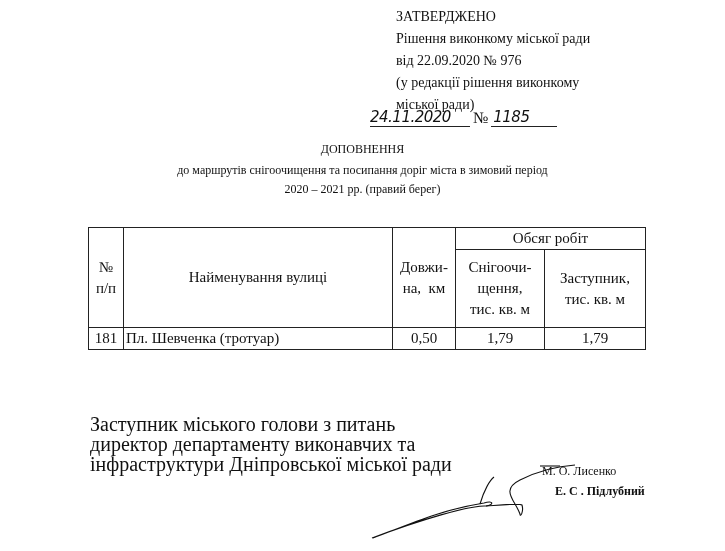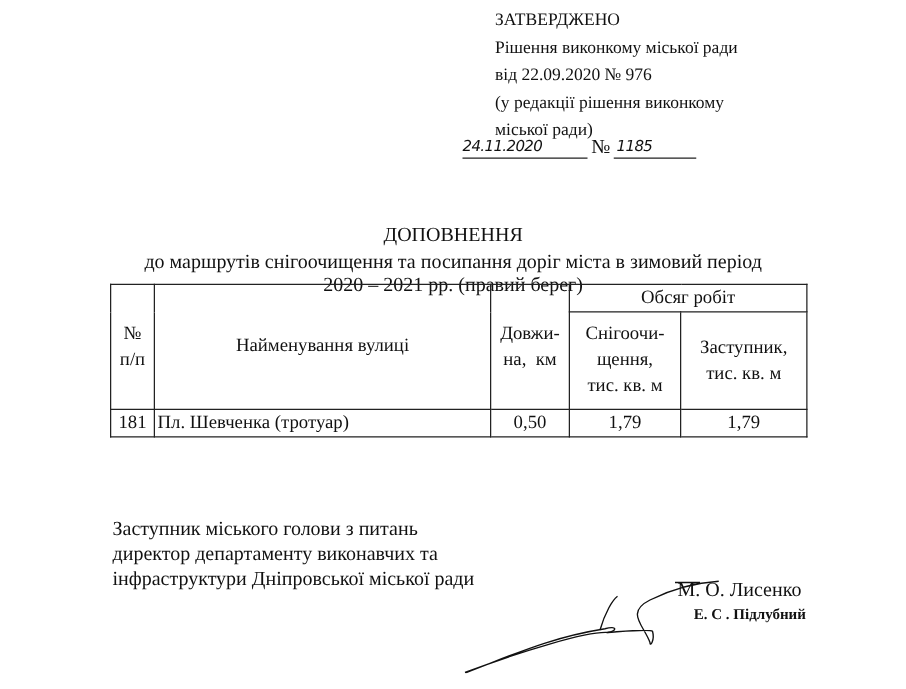--- a/index.html
+++ b/index.html
@@ -3,35 +3,35 @@
 <meta charset="utf-8">
 <style>
   html, body { margin: 0; padding: 0; }
   body {
     width: 725px; height: 551px; background: #ffffff; position: relative; overflow: hidden;
     font-family: "Liberation Serif", "DejaVu Serif", serif; color: #111;
   }
   .abs { position: absolute; white-space: nowrap; }
   .approval { left: 396px; top: 6px; font-size: 14px; line-height: 22px; }
   .approval div { height: 22px; }
-  .hand { font-family: "DejaVu Sans", sans-serif; font-style: italic; font-size: 12px; letter-spacing: -0.5px; }
+  .hand { font-family: "DejaVu Sans", sans-serif; font-style: italic; font-size: 15px; letter-spacing: -0.5px; }
   .line-row { left: 370px; top: 108px; font-size: 16px; display: flex; align-items: flex-end; }
   .uline { border-bottom: 1px solid #222; display: inline-block; text-align: left; line-height: 18px; }
-  .title-block { left: 0; width: 725px; text-align: center; font-size: 16px; line-height: 22px; margin-top: 40px; }
+  .title-block { left: 0; width: 725px; text-align: center; font-size: 12px; line-height: 22px; }
   table.main {
     position: absolute; left: 88px; top: 227px; border-collapse: collapse;
     font-size: 15px; line-height: 21px;
   }
   table.main td, table.main th {
     border: 1.6px solid #222; font-weight: normal; padding: 0 2px; vertical-align: middle; text-align: center;
   }
   table.main td.left { text-align: left; }
-  .sign-left { left: 90px; top: 414px; font-size: 16px; line-height: 20px; }
+  .sign-left { left: 90px; top: 414px; font-size: 20px; line-height: 20px; }
   .sign-left div { height: 20px; }
-  .sign-name1 { left: 542px; top: 464px; font-size: 16px; }
+  .sign-name1 { left: 542px; top: 464px; font-size: 12px; }
   .sign-name2 { left: 555px; top: 484px; font-size: 12px; font-weight: bold; }
   svg.sig { position: absolute; left: 0; top: 0; }
 </style>
 </head>
 <body>
 
 <div class="abs approval">
   <div>ЗАТВЕРДЖЕНО</div>
   <div>Рішення виконкому міської ради</div>
   <div>від 22.09.2020 № 976</div>

